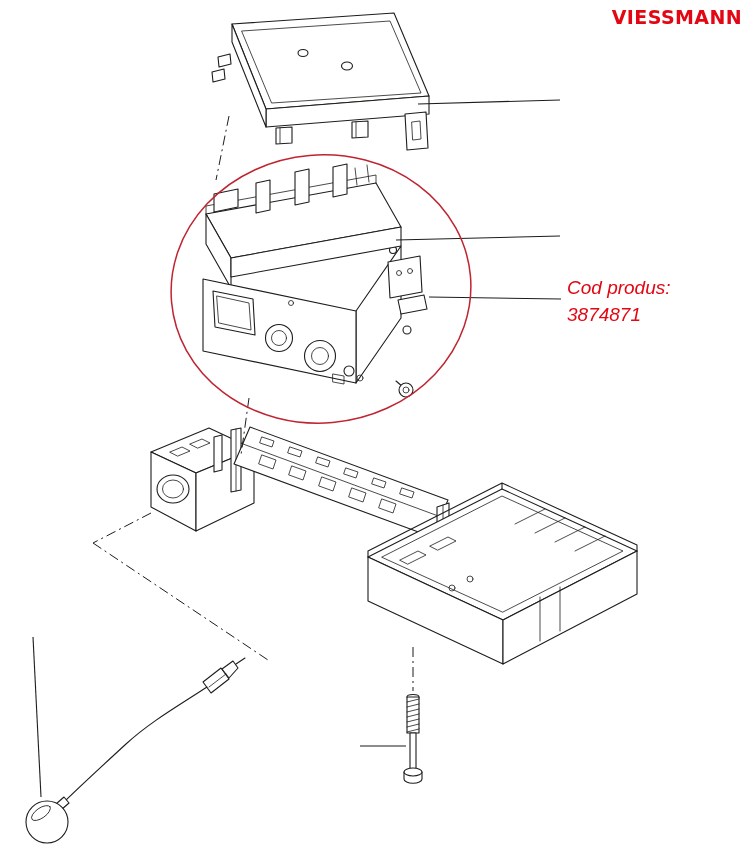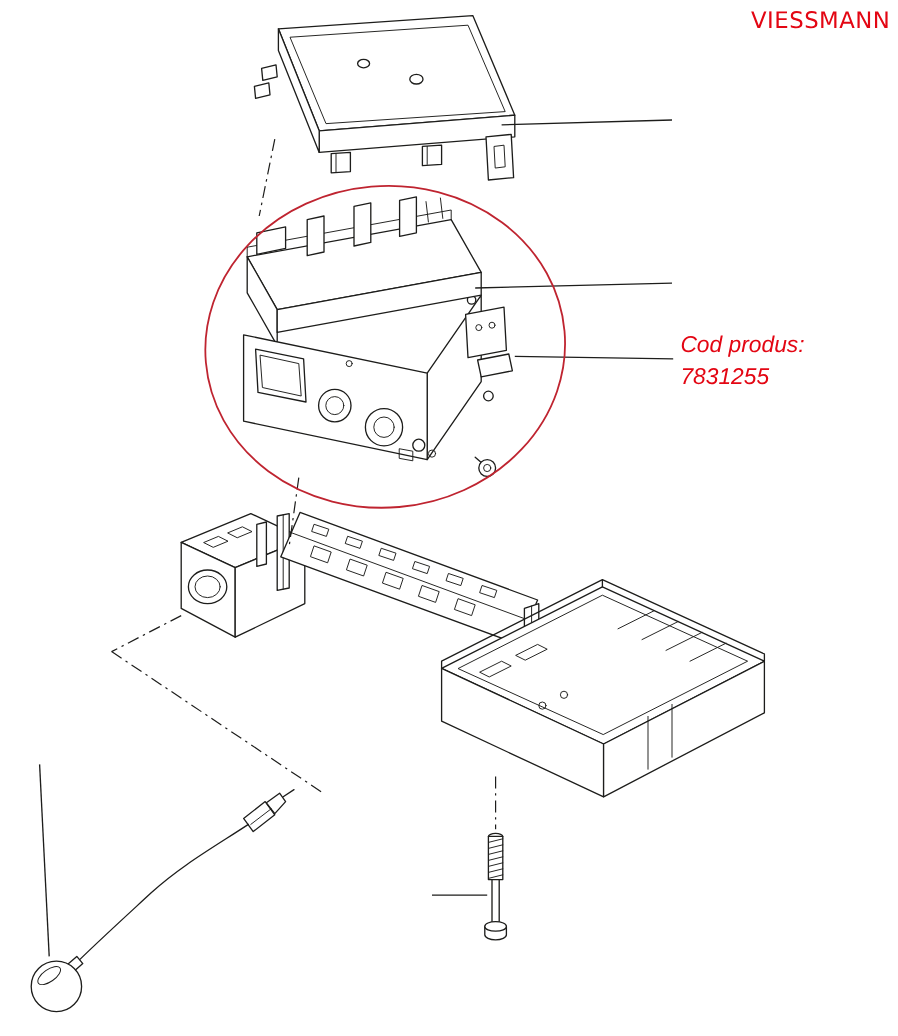--- a/index.html
+++ b/index.html
@@ -1,19 +1,19 @@
 <!DOCTYPE html>
 <html style="--background: #ffffff; --line: #1d1d1b; --brand_red: #e30613; --callout_red: #e30613; --highlight_red: #bf2430;"><head>
 <meta charset="utf-8">
 <style>
   html,body{margin:0;padding:0;background:#fff;}
   body{width:748px;height:863px;font-family:"Liberation Sans",sans-serif;}
   .stage{position:relative;width:748px;height:863px;background:var(--background,#ffffff);overflow:hidden;}
   .logo{position:absolute;top:6px;right:6px;font-family:"DejaVu Sans",sans-serif;
-        font-weight:normal;font-size:19px;letter-spacing:.4px;color:var(--brand_red,#e30613);}
+        font-weight:bold;font-size:19px;letter-spacing:.4px;color:var(--brand_red,#e30613);}
   .art{position:absolute;left:0;top:0;}
   .callout{position:absolute;left:567px;top:274px;color:var(--callout_red,#e30613);
            font-size:19px;line-height:27px;font-style:italic;}
   
   .f   {fill:#ffffff;stroke:var(--line,#1d1d1b);stroke-width:1.1;stroke-linejoin:round;}
   .ln  {fill:none;stroke:var(--line,#1d1d1b);stroke-width:1.1;stroke-linejoin:round;stroke-linecap:round;}
   .thin{stroke-width:.8;}
   .dash{fill:none;stroke:var(--line,#1d1d1b);stroke-width:1;stroke-dasharray:10 4 2 4;}
   .leader{fill:none;stroke:var(--line,#1d1d1b);stroke-width:1.1;}
   .hl  {fill:none;stroke:var(--highlight_red,#bf2430);stroke-width:1.5;}
@@ -147,16 +147,16 @@
       <path class="leader" d="M429,297 L561,299"></path>
       <path class="leader" d="M360,746 L406,746"></path>
       <path class="leader" d="M33,637 L41,797"></path>
     </g>
 
     <ellipse class="hl" cx="321" cy="289" rx="150" ry="134" transform="rotate(-5 321 289)"></ellipse>
   </svg>
 
   <div class="callout">
     <div>Cod produs:</div>
-    <div>7831255</div>
+    <div>3874871</div>
   </div>
 
 </div>
 
 </body></html>

